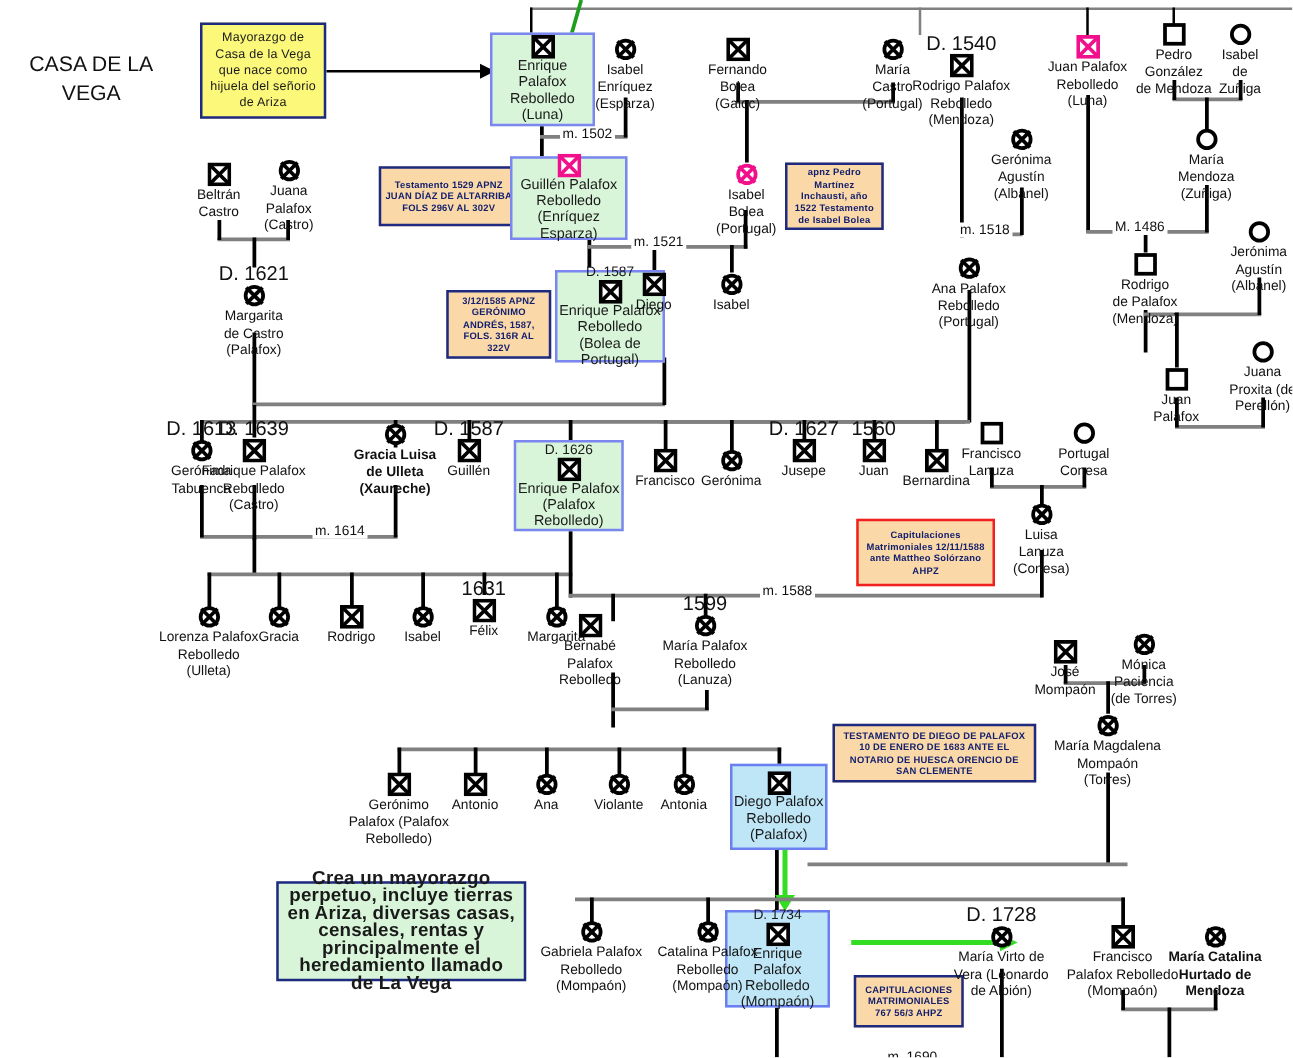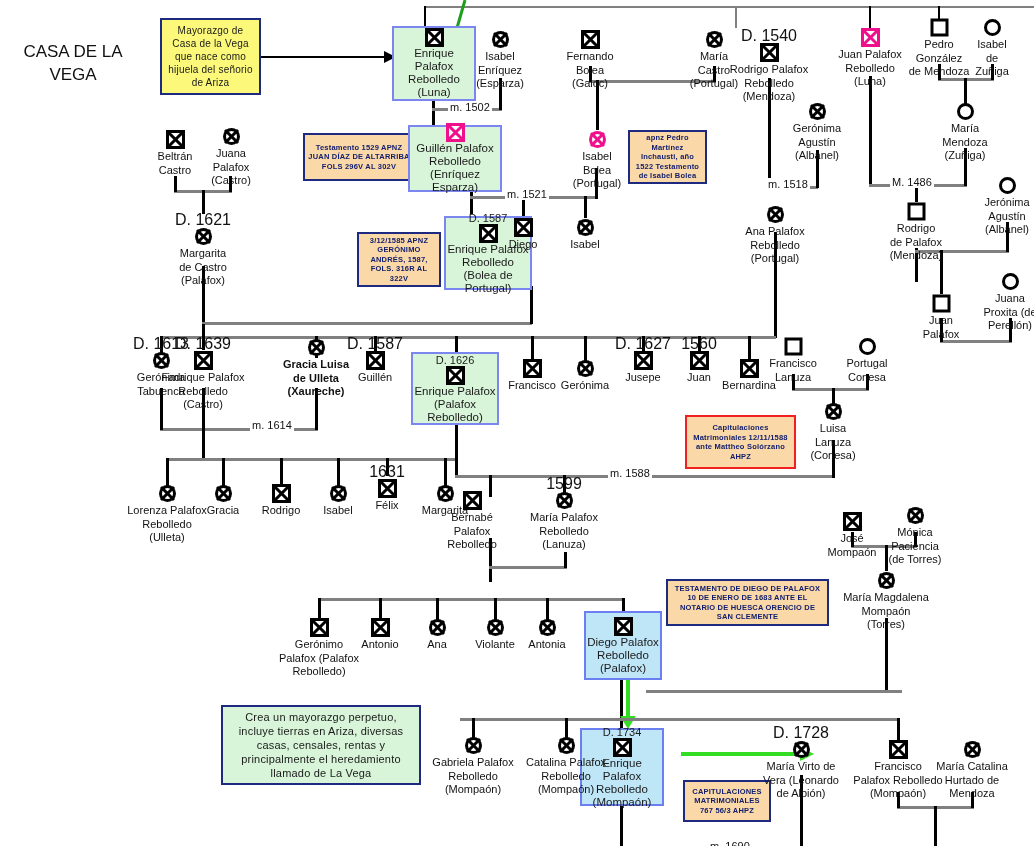--- a/index.html
+++ b/index.html
@@ -34,21 +34,21 @@
   
   .note{position:absolute;box-sizing:border-box;text-align:center;
         display:flex;align-items:center;justify-content:center;
         font-size:7.5px;line-height:9.5px;font-weight:bold;letter-spacing:.2px;
         color:#14206e;padding:3px;}
   .note-orange{background:#fad8a8;border:2px solid #1d2a80;}
   .note-orange-red{background:#fad8a8;border:2px solid #f02020;}
   .note-yellow{background:#fbf87a;border:2px solid #1d2a80;
                font-size:10px;line-height:13px;font-weight:normal;color:#1a1a1a;}
   .note-greenbig{background:#d9f5d9;border:2px solid #1d2a80;
-               font-size:11px;line-height:14px;font-weight:normal;color:#1a1a1a;padding:4px 6px;}
+               font-size:15px;line-height:14px;font-weight:bold;color:#1a1a1a;padding:4px 6px;}
 
   .title{position:absolute;font-size:17px;line-height:23px;text-align:center;color:#111;}
   .mlabel{position:absolute;font-size:11px;color:#111;background:#fff;padding:0 2px;}
 </style>
 </head>
 <body>
 
 <div id="canvas">
 
   <div class="ln" style="left:424px;top:6px;width:610px;height:2px;"></div>
@@ -867,21 +867,21 @@
           <svg width="19" height="19" viewBox="0 0 19 19">
             <rect x="1.5" y="1.5" width="16" height="16" fill="#fff" stroke="#000" stroke-width="3"></rect>
             <line x1="2" y1="2" x2="17" y2="17" stroke="#000" stroke-width="3"></line>
             <line x1="17" y1="2" x2="2" y2="17" stroke="#000" stroke-width="3"></line>
           </svg>
         </span>
         <div class="nm">Francisco</div>
         <div class="nm">Palafox Rebolledo</div>
         <div class="nm">(Mompaón)</div>
       </div>
-      <div class="person" style="left: 924px; top: 740px;">
+      <div class="person" style="left: 924px; top: 740px; font-weight: bold;">
         <span class="sym">
           <svg width="19" height="19" viewBox="0 0 19 19">
             <circle cx="9.5" cy="9.5" r="7" fill="#fff" stroke="#000" stroke-width="3"></circle>
             <line x1="3" y1="3" x2="16" y2="16" stroke="#000" stroke-width="3"></line>
             <line x1="16" y1="3" x2="3" y2="16" stroke="#000" stroke-width="3"></line>
           </svg>
         </span>
         <div class="nm">María Catalina</div>
         <div class="nm">Hurtado de</div>
         <div class="nm">Mendoza</div>

